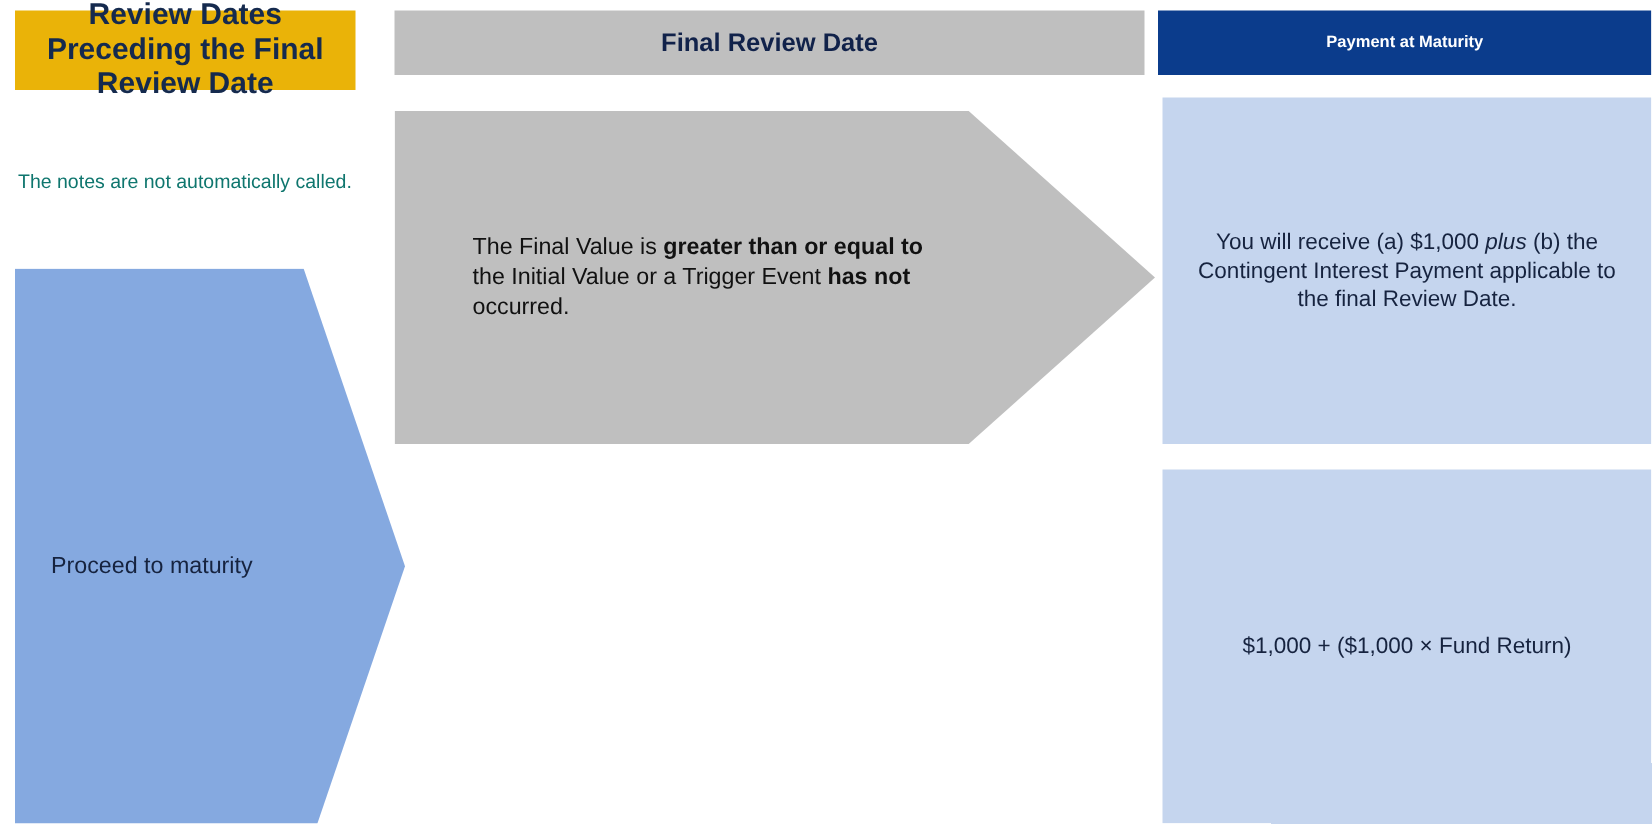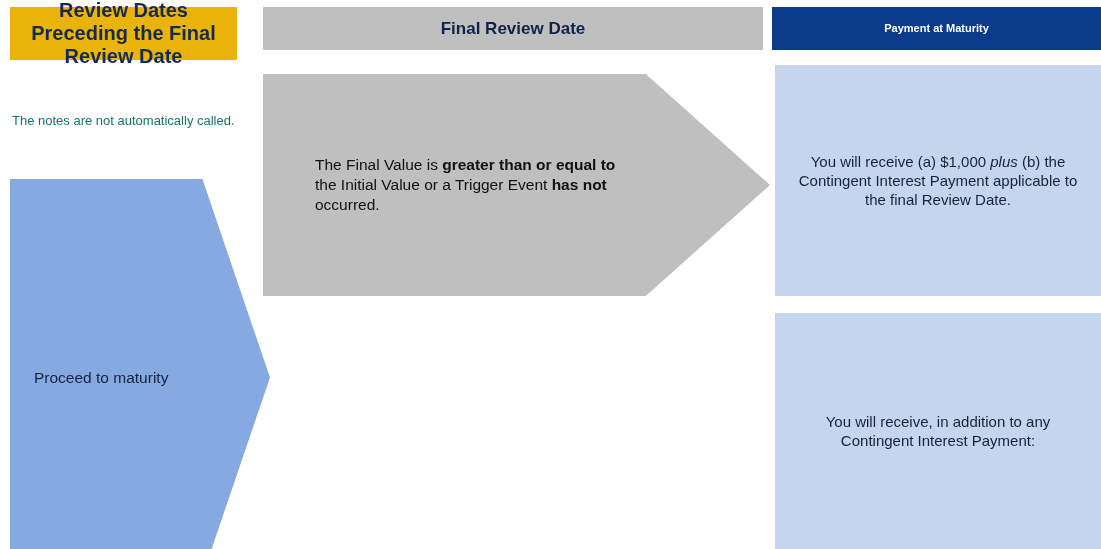--- a/index.html
+++ b/index.html
@@ -187,16 +187,16 @@
       <span>The Final Value is </span><span class="bold">greater than or equal to</span><span> the Initial Value or a Trigger Event </span><span class="bold">has not</span><span> occurred.</span>
     </div>
   </div>
 
 
   <div class="payout-panel" id="payout-panel-1">
     <p><span>You will receive (a) $1,000 </span><span class="italic">plus</span><span> (b) the Contingent Interest Payment applicable to the final Review Date.</span></p>
   </div>
 
   <div class="payout-panel" id="payout-panel-2">
-    <p>You will receive, in addition to any Contingent Interest Payment:</p>
+    <p>$1,000 + ($1,000 × Fund Return)</p>
   </div>
 
 </div>
 
 </body></html>

